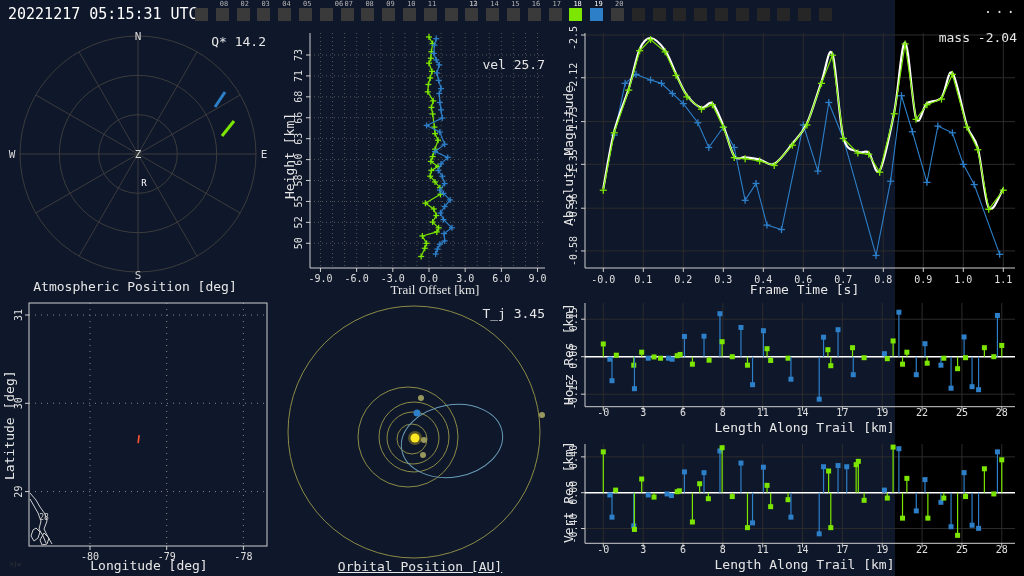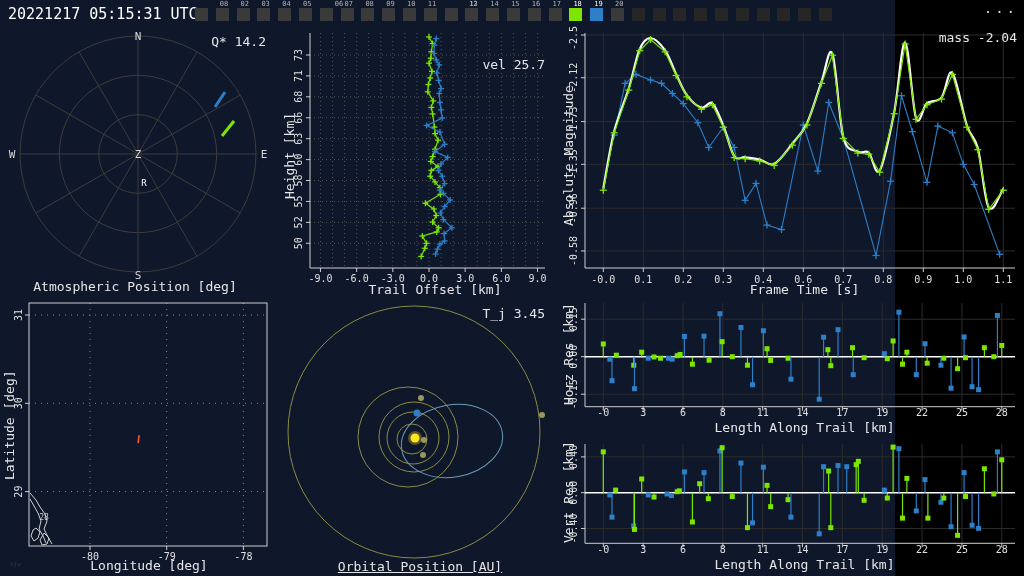--- a/index.html
+++ b/index.html
@@ -311,21 +311,21 @@
         <line x1="161.678" y1="214.913" x2="167.678" y2="214.913" stroke="#2D7FC8" stroke-width="1.3"></line>
         <line x1="164.678" y1="211.913" x2="164.678" y2="217.913" stroke="#2D7FC8" stroke-width="1.3"></line>
         <line x1="156.854" y1="218.189" x2="162.854" y2="218.189" stroke="#2D7FC8" stroke-width="1.3"></line>
         <line x1="159.854" y1="215.189" x2="159.854" y2="221.189" stroke="#2D7FC8" stroke-width="1.3"></line>
         <line x1="154.442" y1="223.103" x2="160.442" y2="223.103" stroke="#2D7FC8" stroke-width="1.3"></line>
         <line x1="157.442" y1="220.103" x2="157.442" y2="226.103" stroke="#2D7FC8" stroke-width="1.3"></line>
         <line x1="152.633" y1="228.01699999999997" x2="158.633" y2="228.01699999999997" stroke="#2D7FC8" stroke-width="1.3"></line>
         <line x1="155.633" y1="225.01699999999997" x2="155.633" y2="231.01699999999997" stroke="#2D7FC8" stroke-width="1.3"></line>
       </svg>
     <div class="vlabel" style="right:15px;top:2px;margin-top:29px;">vel 25.7</div>
-    <div class="xlab" style="top:256px;margin-left:30px;">Trail Offset [km]</div>
+    <div class="xlab" style="top:256px;margin-left:30px;font-family:Liberation Serif, serif;">Trail Offset [km]</div>
     <div class="ylab" style="left:2px;top:30px;height:200px;text-align:center;">Height [km]</div>
   </div>
 
   <div class="panel" id="p-mass">
     <svg id="svg-mass" width="464" height="274">
         <line x1="43.3" y1="7" x2="43.3" y2="242" stroke="#2C2C2C" stroke-width="1"></line>
         <line x1="83.3004" y1="7" x2="83.3004" y2="242" stroke="#2C2C2C" stroke-width="1"></line>
         <line x1="123.3008" y1="7" x2="123.3008" y2="242" stroke="#2C2C2C" stroke-width="1"></line>
         <line x1="163.3012" y1="7" x2="163.3012" y2="242" stroke="#2C2C2C" stroke-width="1"></line>
         <line x1="203.3016" y1="7" x2="203.3016" y2="242" stroke="#2C2C2C" stroke-width="1"></line>

